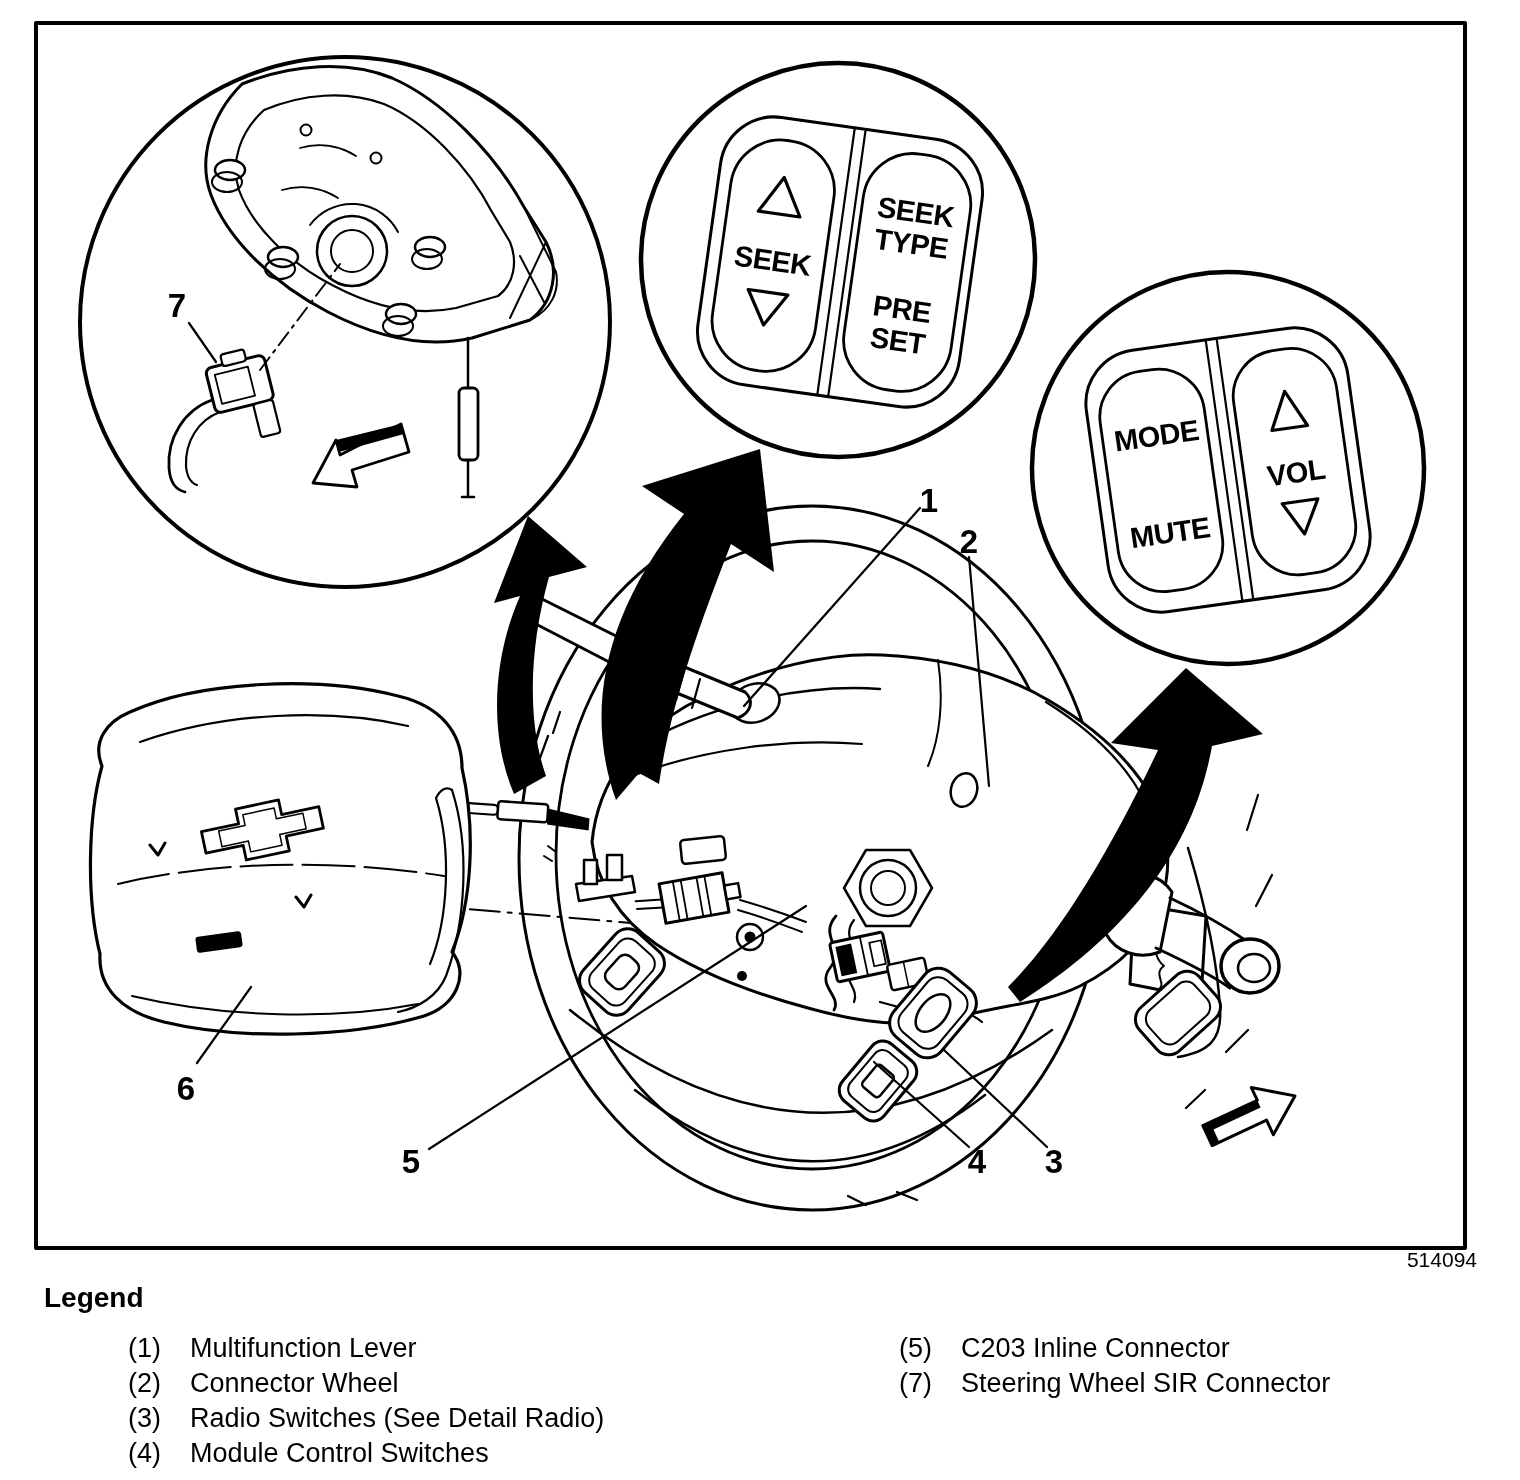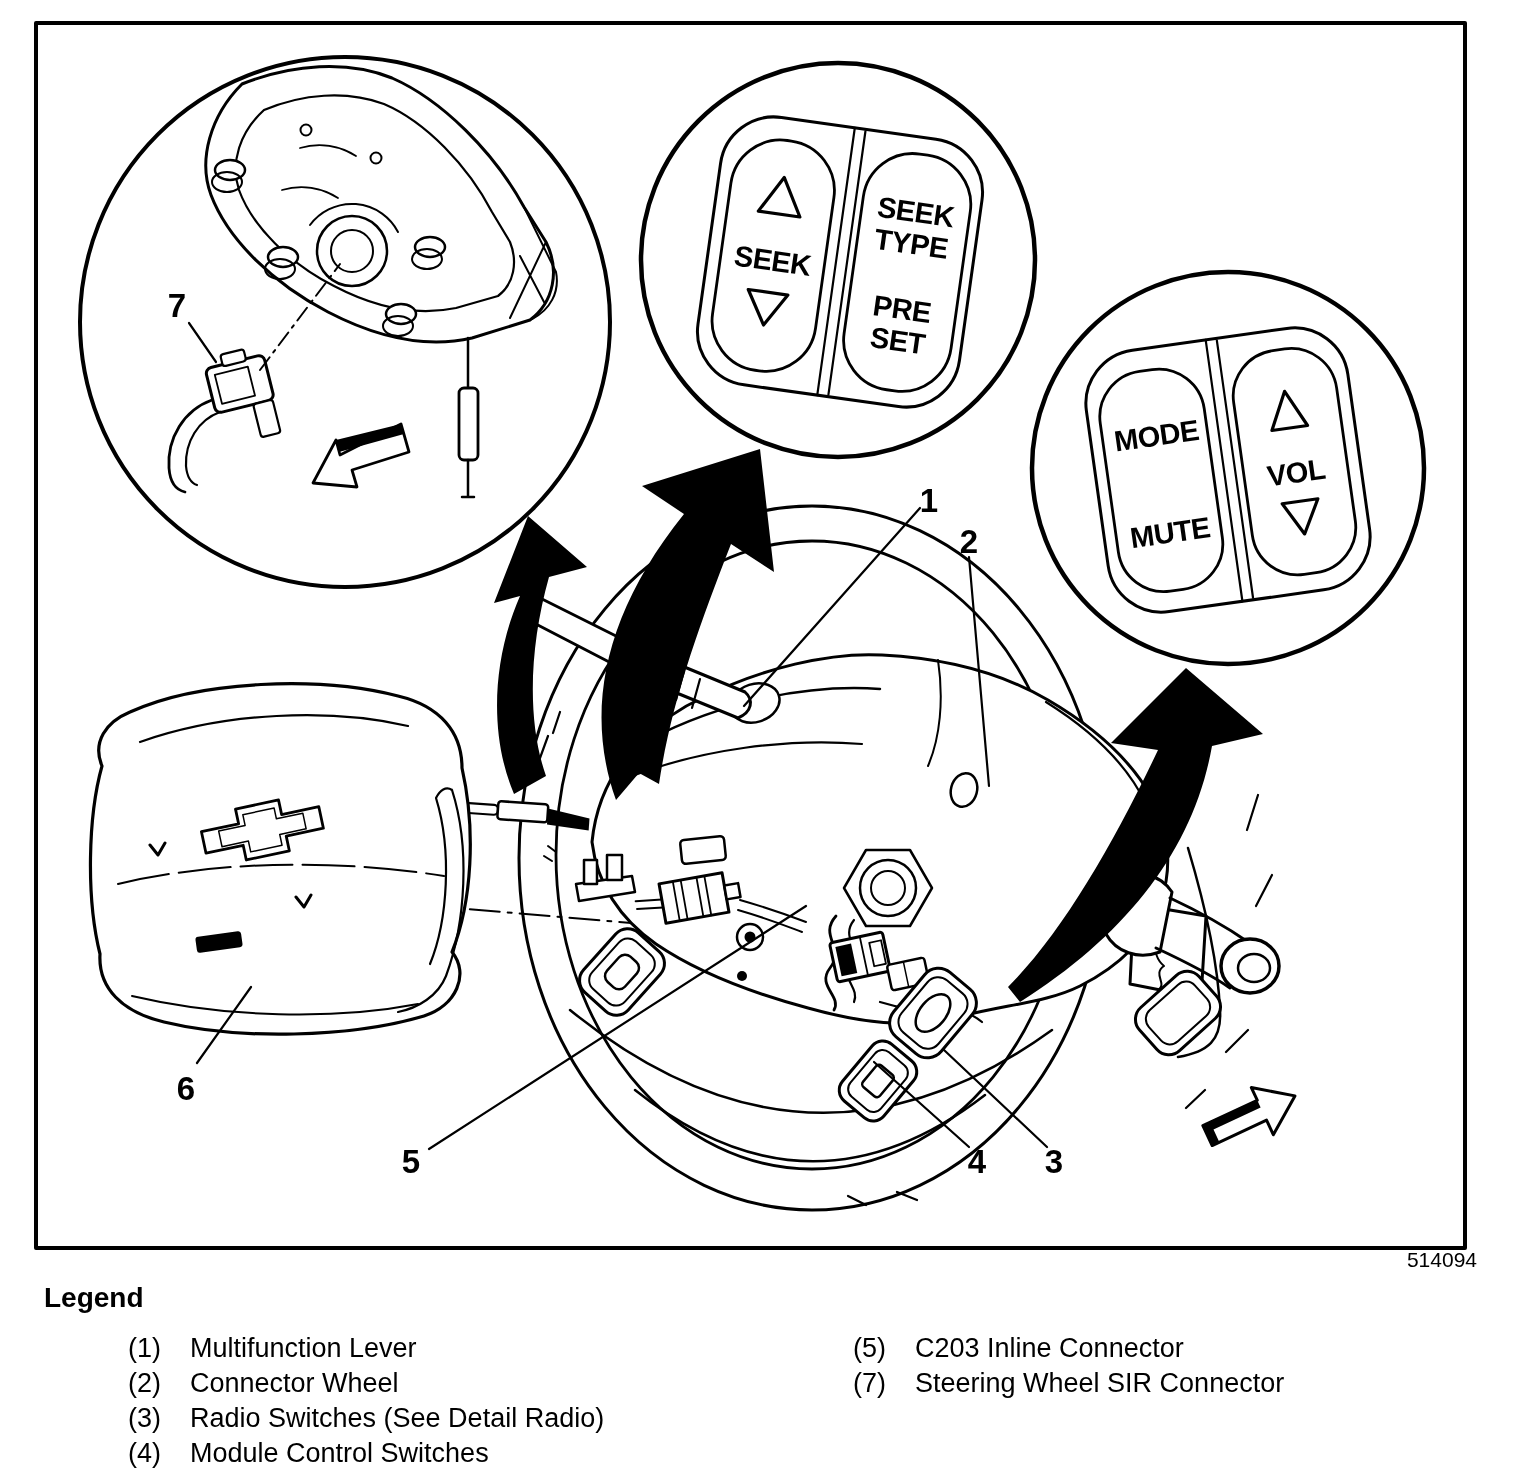--- a/index.html
+++ b/index.html
@@ -10,21 +10,21 @@
   .btn-label{font-size:29px;font-weight:bold;text-anchor:middle;letter-spacing:-0.5px;}
   .callout{font-size:33px;font-weight:bold;text-anchor:middle;}
   .fig-num{font-size:21px;text-anchor:end;}
   .ln{fill:none;stroke:#000;stroke-linecap:round;stroke-linejoin:round;}
   .wh{fill:#fff;stroke:#000;stroke-linejoin:round;}
   .bk{fill:#000;stroke:none;}
   .legend{position:absolute;left:0;top:0;width:1520px;}
   .legend-title{position:absolute;left:44px;top:1282px;font-size:28px;font-weight:bold;}
   .legend-col{position:absolute;top:1333px;}
   .legend-col-left{left:88px;margin-left:40px;}
-  .legend-col-right{left:853px;}
+  .legend-col-right{left:899px;}
   .legend-row{height:35px;font-size:27px;white-space:nowrap;}
   .legend-num{display:inline-block;width:62px;}
 </style>
 </head>
 <body>
 
 <svg id="diagram-svg" width="1520" height="1480" viewBox="0 0 1520 1480">
 
   <rect x="36" y="23" width="1429" height="1225" class="wh" stroke-width="4"></rect>
 

